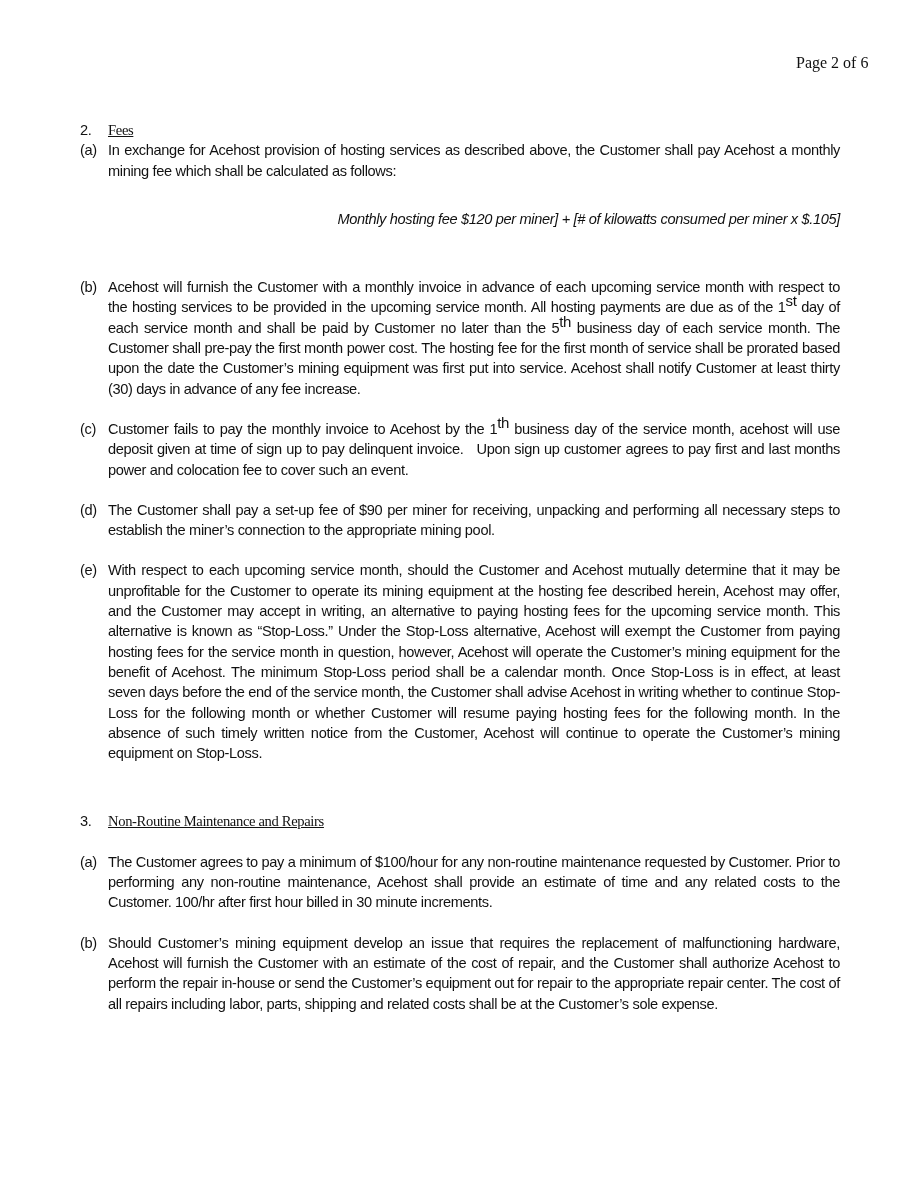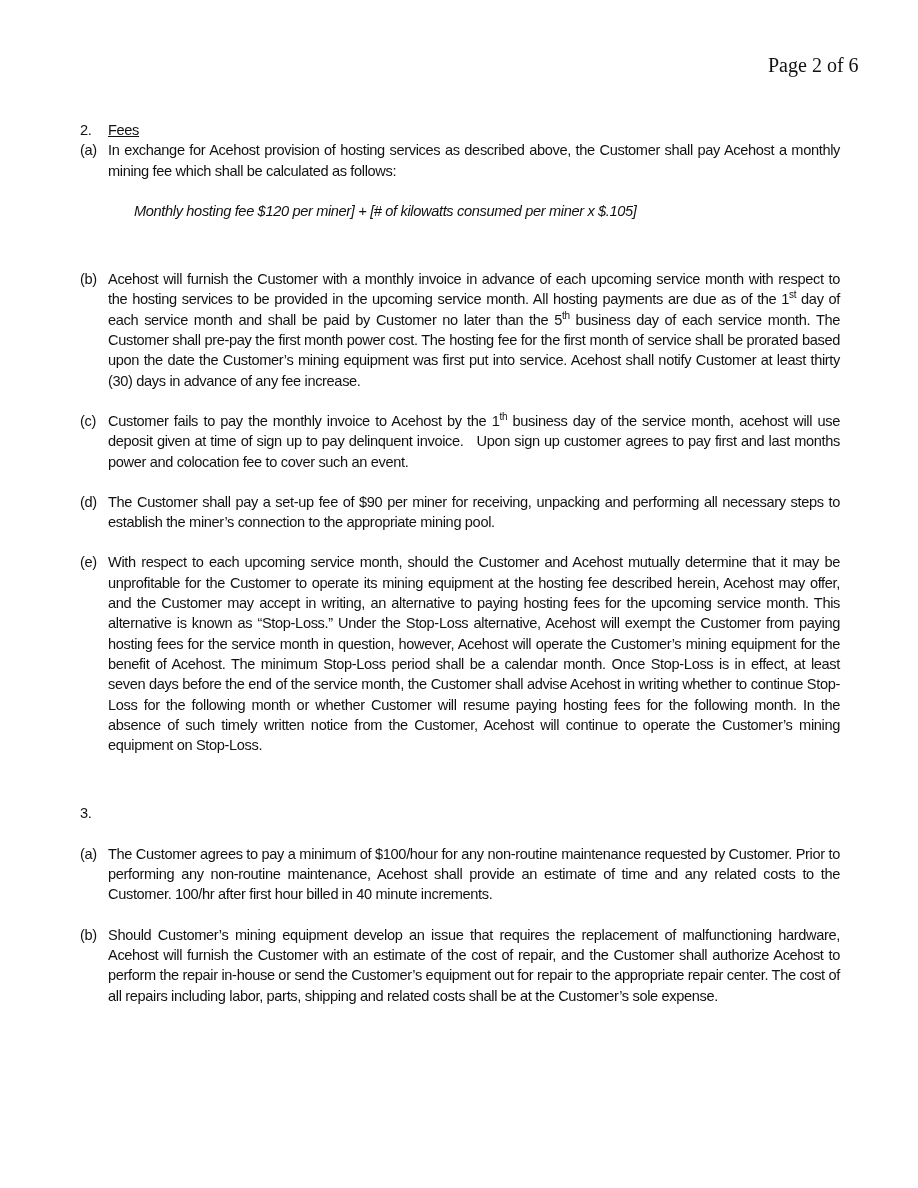--- a/index.html
+++ b/index.html
@@ -2,38 +2,38 @@
 <html><head>
 <meta charset="utf-8">
 <style>
   html, body { margin: 0; padding: 0; background: #ffffff; }
   body {
     width: 918px; height: 1188px; position: relative; overflow: hidden;
     font-family: "Liberation Sans", "DejaVu Sans", sans-serif;
     color: #111111;
   }
   .page-number {
-    position: absolute; top: 54px; left: 768px;
+    position: absolute; top: 54px; left: 796px;
     font-family: "Liberation Serif", "DejaVu Serif", serif;
-    font-size: 20px; color: #111;
+    font-size: 16px; color: #111;
   }
   .doc {
     position: absolute; left: 80px; top: 120px; width: 760px;
     font-size: 14.6px; line-height: 20.3px; letter-spacing: -0.35px;
   }
   .section-heading { display: flex; margin: 0; }
   .section-num { width: 28px; flex: 0 0 28px; }
-  .section-title { text-decoration: underline; }
+  .section-title { text-decoration: underline; font-family: Liberation Serif, serif; }
   .clause { display: flex; margin: 0; }
   .clause-label { width: 28px; flex: 0 0 28px; }
   .clause-text { flex: 1; text-align: justify; }
   .formula {
-    font-style: italic; margin: 20px 0 0 54px; font-size: 14.6px;
+    font-style: italic; margin: 28px 0 0 54px; font-size: 14.6px; text-align: right;
   }
-  sup { font-size: 10px; line-height: 0; vertical-align: super; }
+  sup { font-size: 15px; line-height: 0; vertical-align: super; }
   .gap-md { height: 20px; }
   .gap-xl { height: 48px; }
 </style>
 </head>
 <body>
 
 <div class="page-number">Page 2 of 6</div>
 
 <div class="doc">
 
@@ -73,27 +73,28 @@
 
   <div class="clause">
     <span class="clause-label">(e)</span>
     <span class="clause-text">With respect to each upcoming service month, should the Customer and Acehost mutually determine that it may be unprofitable for the Customer to operate its mining equipment at the hosting fee described herein, Acehost may offer, and the Customer may accept in writing, an alternative to paying hosting fees for the upcoming service month. This alternative is known as “Stop-Loss.” Under the Stop-Loss alternative, Acehost will exempt the Customer from paying hosting fees for the service month in question, however, Acehost will operate the Customer’s mining equipment for the benefit of Acehost. The minimum Stop-Loss period shall be a calendar month. Once Stop-Loss is in effect, at least seven days before the end of the service month, the Customer shall advise Acehost in writing whether to continue Stop-Loss for the following month or whether Customer will resume paying hosting fees for the following month.  In the absence of such timely written notice from the Customer, Acehost will continue to operate the Customer’s mining equipment on Stop-Loss.</span>
   </div>
 
   <div class="gap-xl"></div>
 
   <div class="section-heading">
     <span class="section-num">3.</span>
+    <span class="section-title">Non-Routine Maintenance and Repairs</span>
   </div>
 
   <div class="gap-md"></div>
 
   <div class="clause">
     <span class="clause-label">(a)</span>
-    <span class="clause-text">The Customer agrees to pay a minimum of $100/hour for any non-routine maintenance requested by Customer. Prior to performing any non-routine maintenance, Acehost shall provide an estimate of time and any related costs to the Customer. 100/hr after first hour billed in 40 minute increments.</span>
+    <span class="clause-text">The Customer agrees to pay a minimum of $100/hour for any non-routine maintenance requested by Customer. Prior to performing any non-routine maintenance, Acehost shall provide an estimate of time and any related costs to the Customer. 100/hr after first hour billed in 30 minute increments.</span>
   </div>
 
   <div class="gap-md"></div>
 
   <div class="clause">
     <span class="clause-label">(b)</span>
     <span class="clause-text">Should Customer’s mining equipment develop an issue that requires the replacement of malfunctioning hardware, Acehost will furnish the Customer with an estimate of the cost of repair, and the Customer shall authorize Acehost to perform the repair in-house or send the Customer’s equipment out for repair to the appropriate repair center. The cost of all repairs including labor, parts, shipping and related costs shall be at the Customer’s sole expense.</span>
   </div>
 
 </div>

